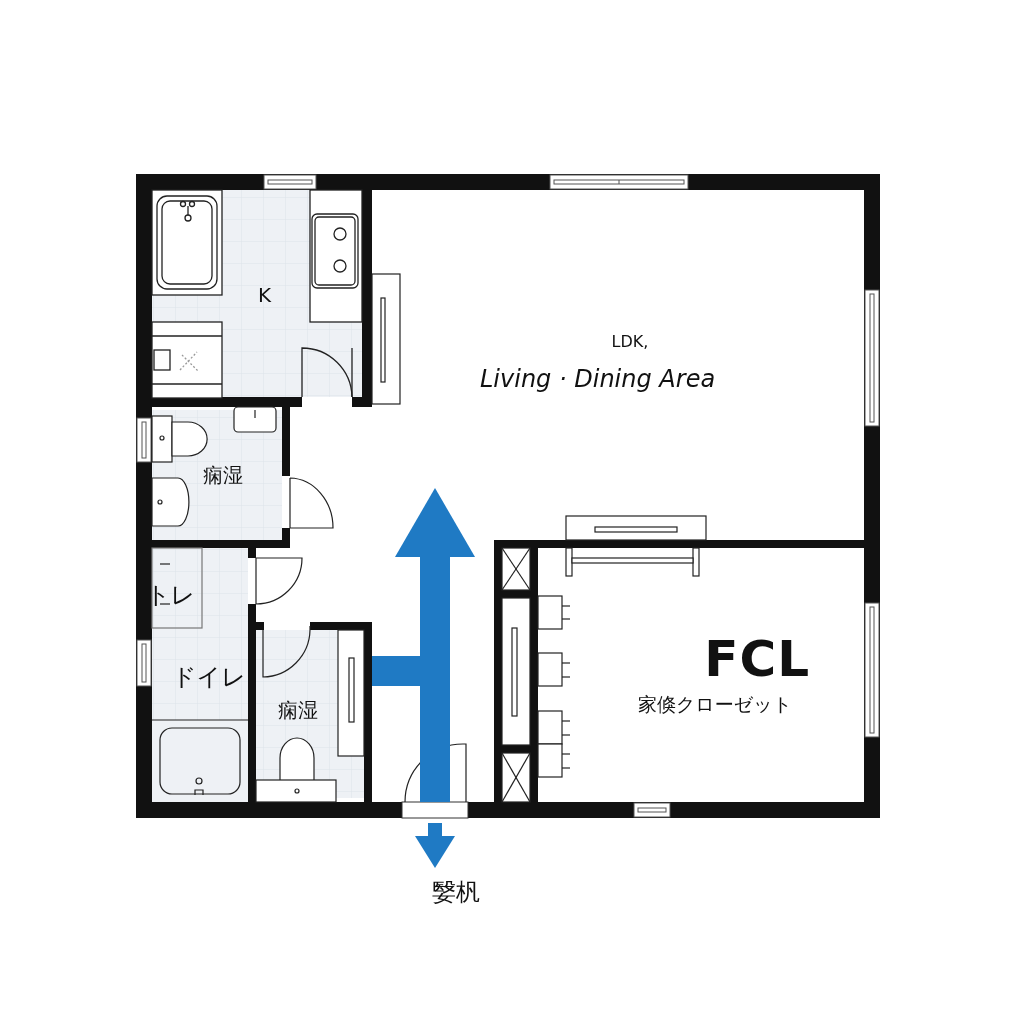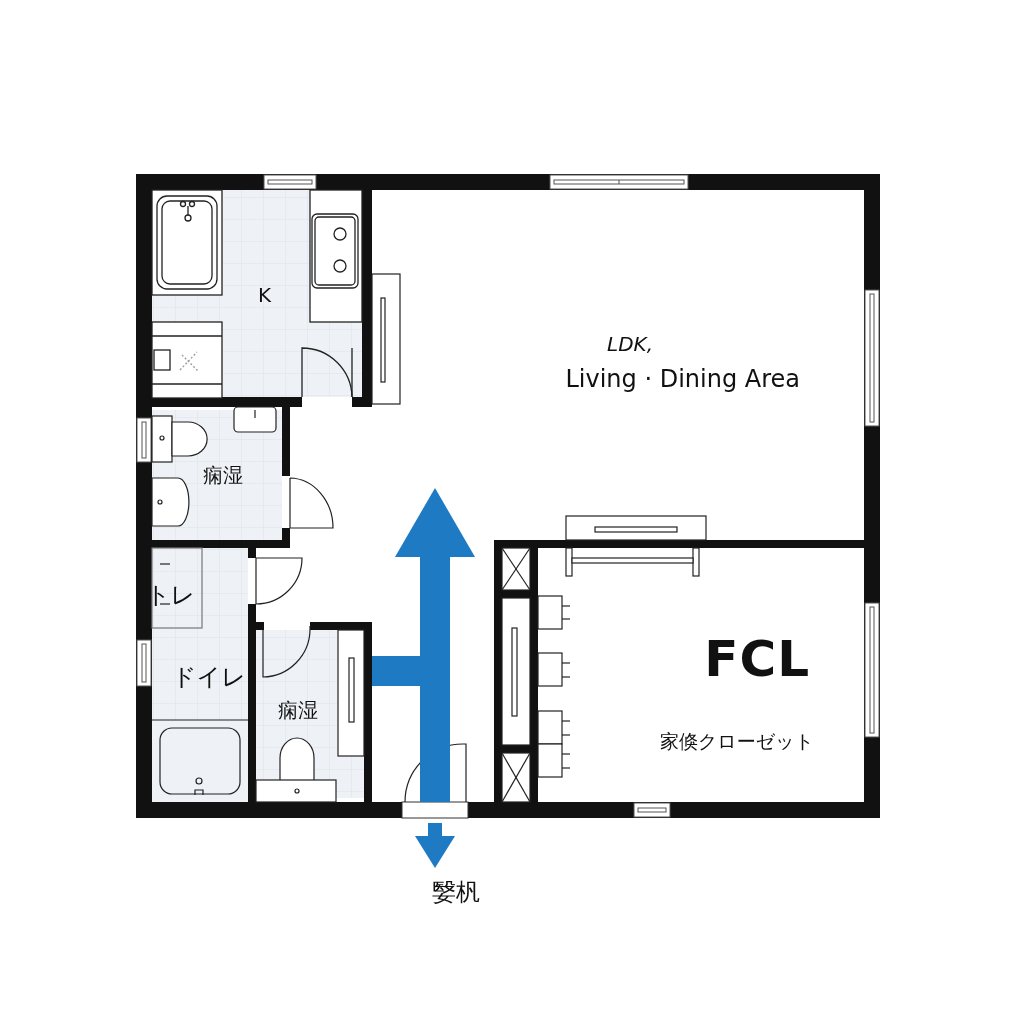--- a/index.html
+++ b/index.html
@@ -1,27 +1,27 @@
 <!DOCTYPE html>
 <html><head>
   <meta charset="utf-8">
   <style>
     html, body { margin: 0; padding: 0; background: #ffffff; }
     body { width: 1024px; height: 1024px; position: relative; overflow: hidden; font-family: "DejaVu Sans", sans-serif; }
     svg { position: absolute; left: 0; top: 0; }
     .lbl { position: absolute; color: #111; white-space: nowrap; font-family: "DejaVu Sans", sans-serif; }
     .lbl-k { left: 258px; top: 283px; font-size: 20px; }
-    .lbl-ldk1 { left: 560px; top: 332px; width: 140px; text-align: center; font-size: 20px; font-style: italic; }
-    .lbl-ldk2 { left: 500px; top: 365px; width: 300px; text-align: right; font-size: 24px; }
+    .lbl-ldk1 { left: 560px; top: 332px; width: 140px; text-align: center; font-size: 16px; }
+    .lbl-ldk2 { left: 480px; top: 365px; width: 300px; text-align: left; font-size: 24px; font-style: italic; }
     .lbl-wash1 { left: 203px; top: 462px; font-size: 20px; }
     .lbl-tore { left: 146px; top: 579px; font-size: 24px; }
     .lbl-toilet { left: 172px; top: 661px; font-size: 24px; }
     .lbl-wash2 { left: 278px; top: 697px; font-size: 20px; }
     .lbl-fcl { left: 620px; top: 630px; width: 190px; text-align: right; font-size: 50px; font-weight: bold; letter-spacing: 1px; }
-    .lbl-fcl-sub { left: 622px; top: 692px; width: 230px; text-align: center; font-size: 19px; margin-top: 37px; }
+    .lbl-fcl-sub { left: 600px; top: 692px; width: 230px; text-align: center; font-size: 19px; }
     .lbl-entrance { left: 432px; top: 876px; font-size: 24px; }
   </style>
 </head>
 <body>
 
 <svg width="1024" height="1024" viewBox="0 0 1024 1024">
   <defs>
     <pattern id="tile" width="22" height="22" patternUnits="userSpaceOnUse">
       <rect width="22" height="22" fill="#eef1f5"></rect>
       <path d="M22 0 V22 M0 22 H22" stroke="#dde3ea" stroke-width="1"></path>

